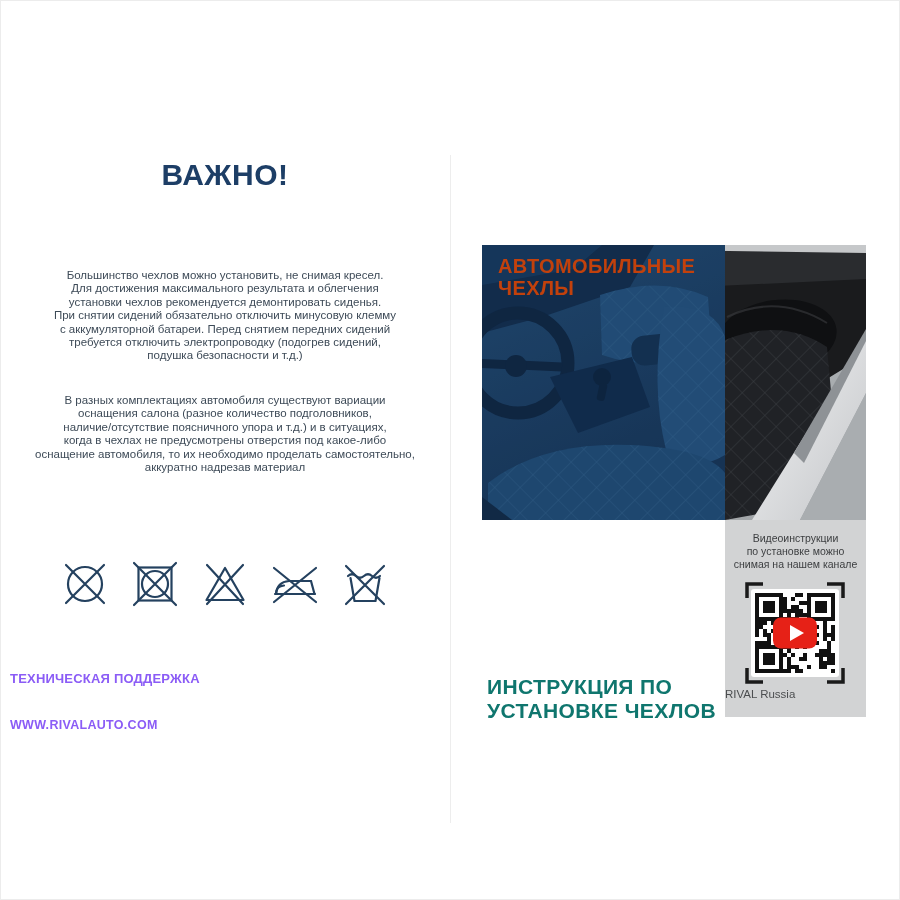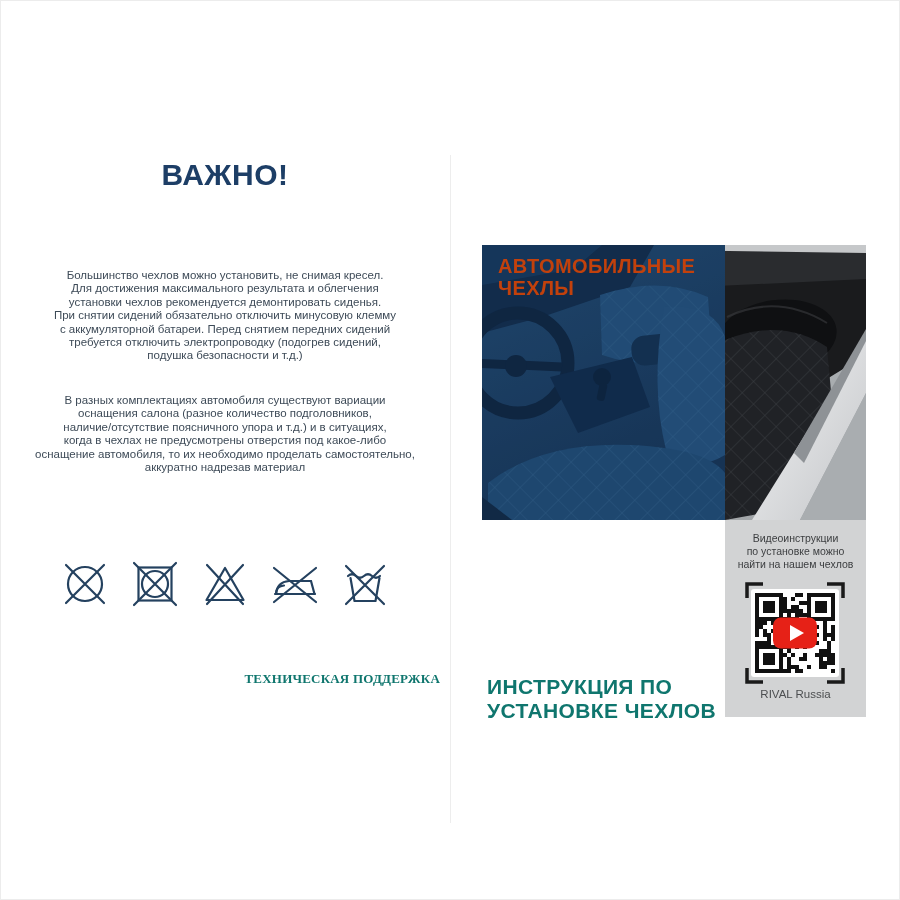--- a/index.html
+++ b/index.html
@@ -17,42 +17,42 @@
     position:absolute;left:10px;width:430px;text-align:center;
     font-size:11.5px;line-height:13.4px;color:#3d4a57;
   }
   .par1{top:269px;}
   .par2{top:394px;}
   .care-row{
     position:absolute;left:10px;width:430px;top:556px;
     display:flex;justify-content:center;gap:14px;
   }
   .care-row svg{display:block;}
-  .support{position:absolute;left:10px;width:430px;text-align:right;color:#0f766e;font-weight:bold;font-family:Liberation Serif, serif;}
+  .support{position:absolute;left:10px;width:430px;text-align:left;color:#8b5cf6;font-weight:bold;}
   .support-title{top:671px;font-size:13px;letter-spacing:.2px;}
   .support-email{top:687px;font-size:12.5px;}
   .website{top:718px;font-size:12.5px;letter-spacing:.3px;}
   .divider{position:absolute;left:450px;top:155px;width:1px;height:668px;background:#ededed;}
   
   .photo{position:absolute;left:482px;top:245px;width:384px;height:275px;}
   .photo svg{display:block;}
   .photo-title{
     position:absolute;left:498px;top:256px;width:240px;
     font-size:20px;line-height:21.5px;font-weight:bold;color:#c2410c;letter-spacing:.4px;
   }
   .side-panel{
     position:absolute;left:725px;top:520px;width:141px;height:197px;background:#d2d3d4;
   }
   .video-note{
     position:absolute;left:0;top:12px;width:141px;text-align:center;
     font-size:10.5px;line-height:13px;color:#3c3e40;
   }
   .qr-wrap{position:absolute;left:20px;top:62px;width:100px;height:102px;}
   .qr-caption{
-    position:absolute;left:0;top:168px;width:141px;text-align:center;
+    position:absolute;left:0;top:168px;width:141px;
     font-size:11.5px;color:#4c4e50;
   }
   .r-heading{
     position:absolute;left:487px;top:675px;width:260px;
     font-size:21px;line-height:23.5px;font-weight:bold;color:#0f766e;letter-spacing:.4px;
   }
 </style>
 </head>
 <body>
 
@@ -123,20 +123,21 @@
         <g fill="none" stroke="#24415f" stroke-width="2.2" stroke-linecap="round" stroke-linejoin="round">
           <path d="M11,20 q4,-3.5 8,0 q4,3.5 8,0 q4,-3.5 8,0 q4,3.5 8,0"></path>
           <path d="M13.5,22 L17.5,45 L38.5,45 L42.5,22"></path>
           <path d="M9,10 L47,48 M47,10 L9,48"></path>
         </g>
       </svg>
     </span>
   </div>
 
   <div class="support support-title">ТЕХНИЧЕСКАЯ ПОДДЕРЖКА</div>
+  <div class="support website">WWW.RIVALAUTO.COM</div>
 
   <div class="photo">
     <svg width="384" height="275" viewBox="0 0 384 275">
       <defs>
         <linearGradient id="silver" x1="0" y1="0" x2="1" y2="1">
           <stop offset="0" stop-color="#c9ccce"></stop>
           <stop offset="0.6" stop-color="#aeb2b5"></stop>
           <stop offset="1" stop-color="#9b9fa2"></stop>
         </linearGradient>
         <linearGradient id="sillGrad" x1="0" y1="0" x2="1" y2="1">
@@ -197,21 +198,21 @@
 
       <rect x="0" y="0" width="243" height="275" fill="#1c4168" opacity="0.28"></rect>
     </svg>
   </div>
   <div class="photo-title preline">АВТОМОБИЛЬНЫЕ
 ЧЕХЛЫ</div>
 
   <div class="side-panel">
     <div class="video-note preline">Видеоинструкции
 по установке можно
-найти на нашем чехлов</div>
+снимая на нашем канале</div>
     <div class="qr-wrap">
       <svg width="100" height="102" viewBox="0 0 100 102">
 
         <g fill="none" stroke="#1a1a1a" stroke-width="3.5">
           <path d="M2,16 V2 H18"></path>
           <path d="M82,2 H98 V16"></path>
           <path d="M98,86 V100 H82"></path>
           <path d="M18,100 H2 V86"></path>
         </g>
 

